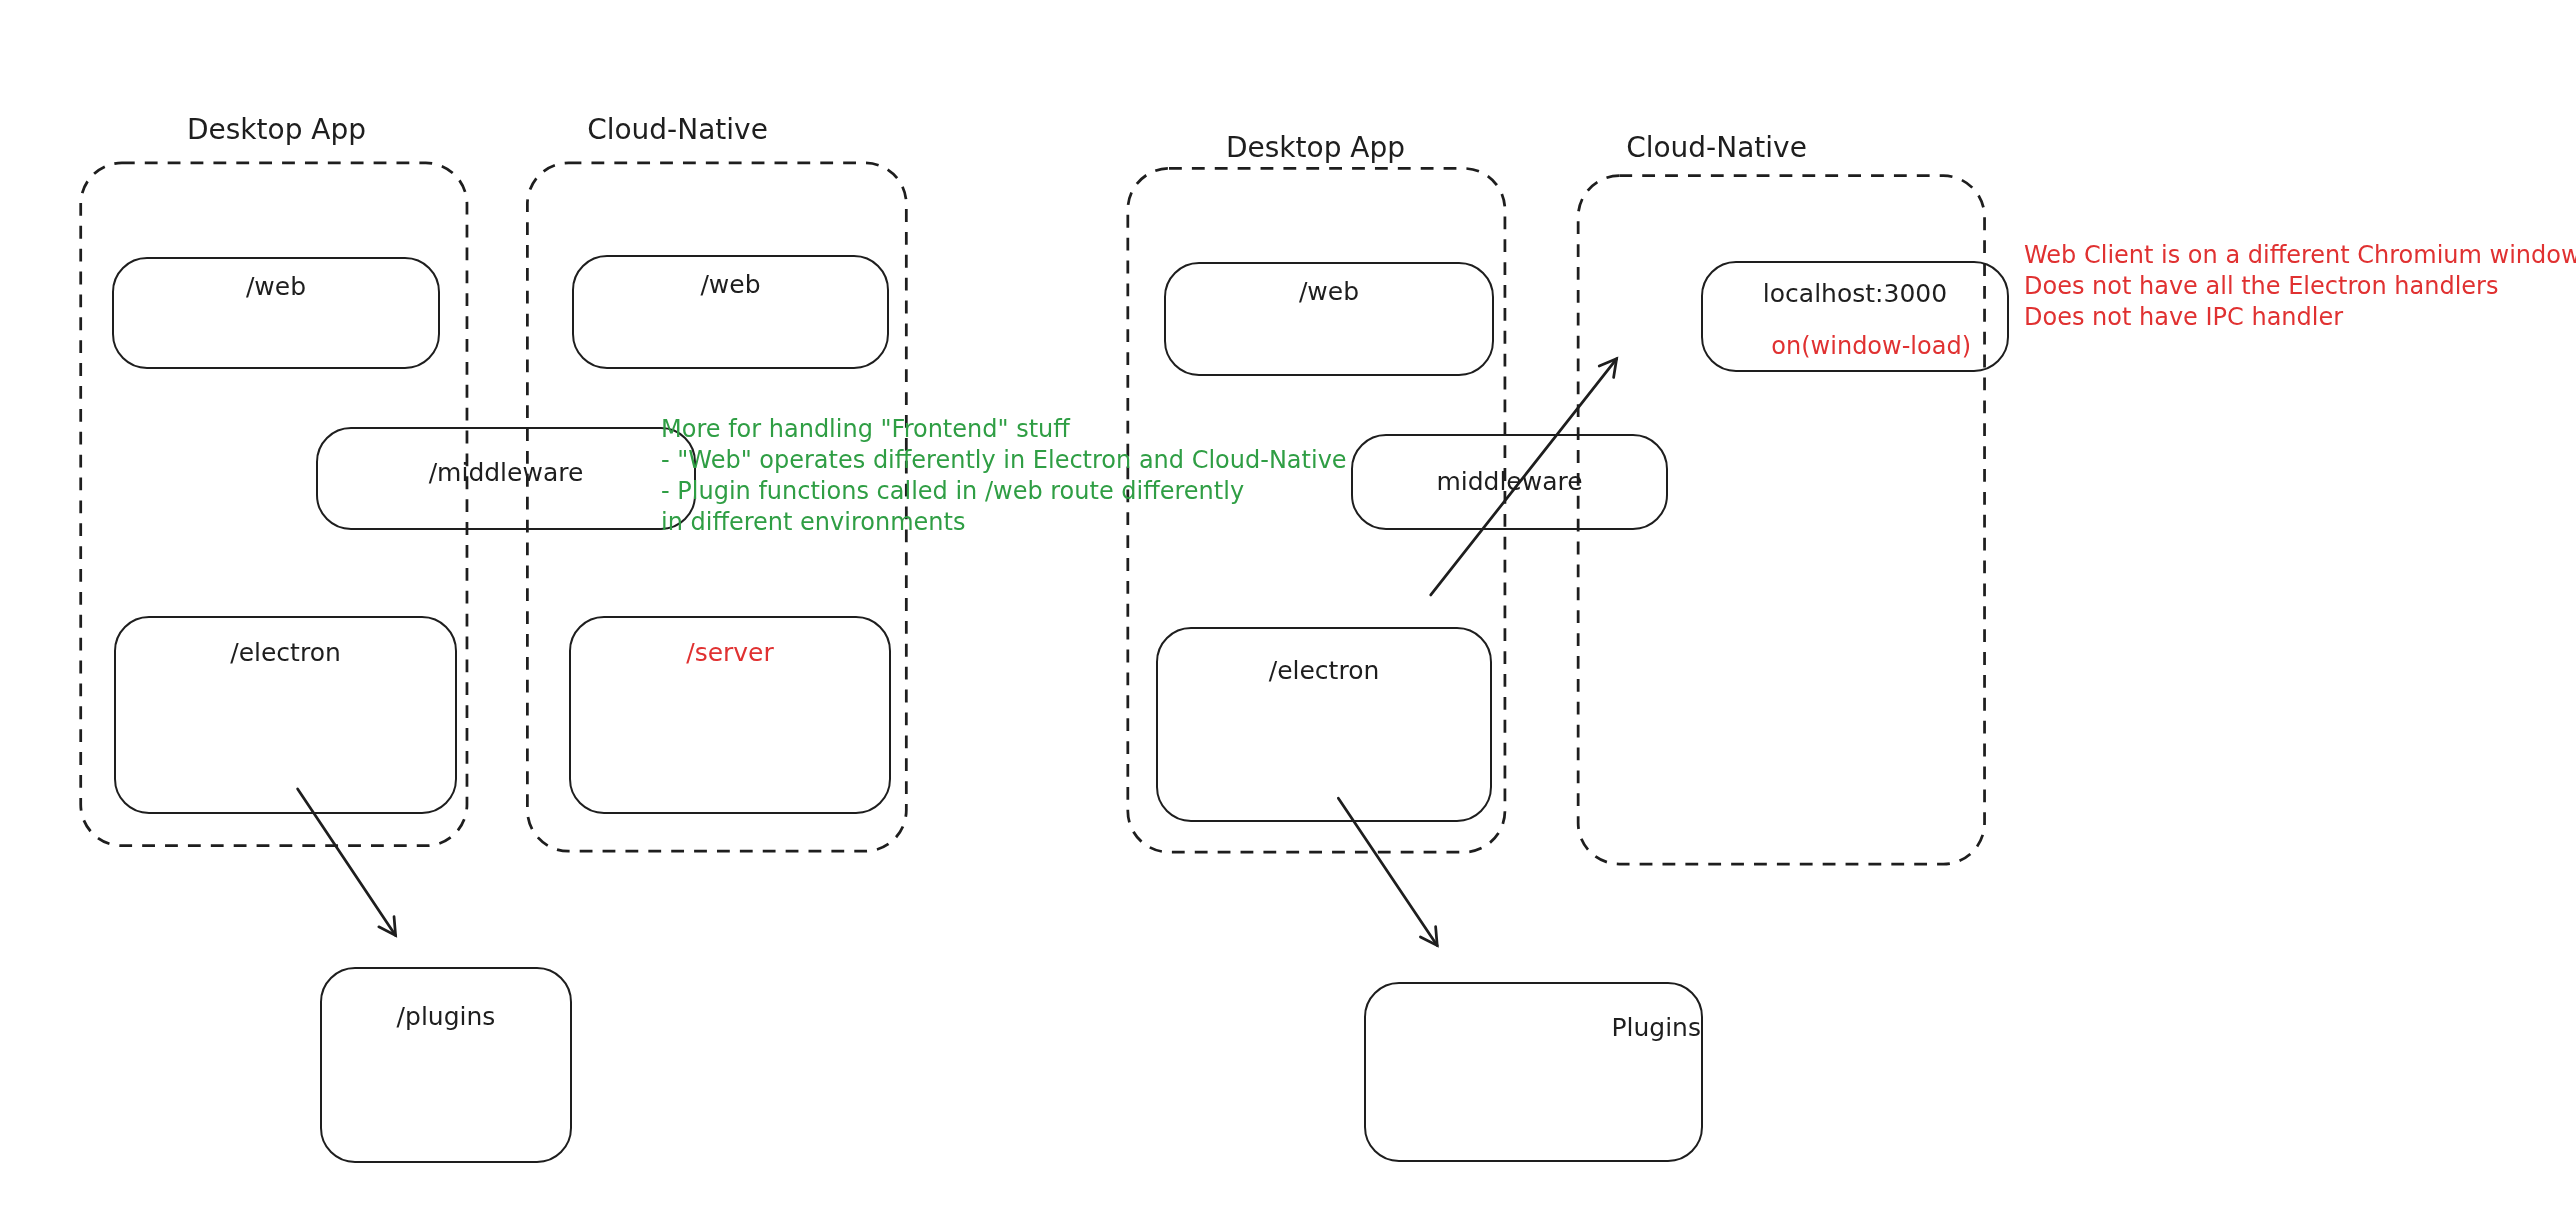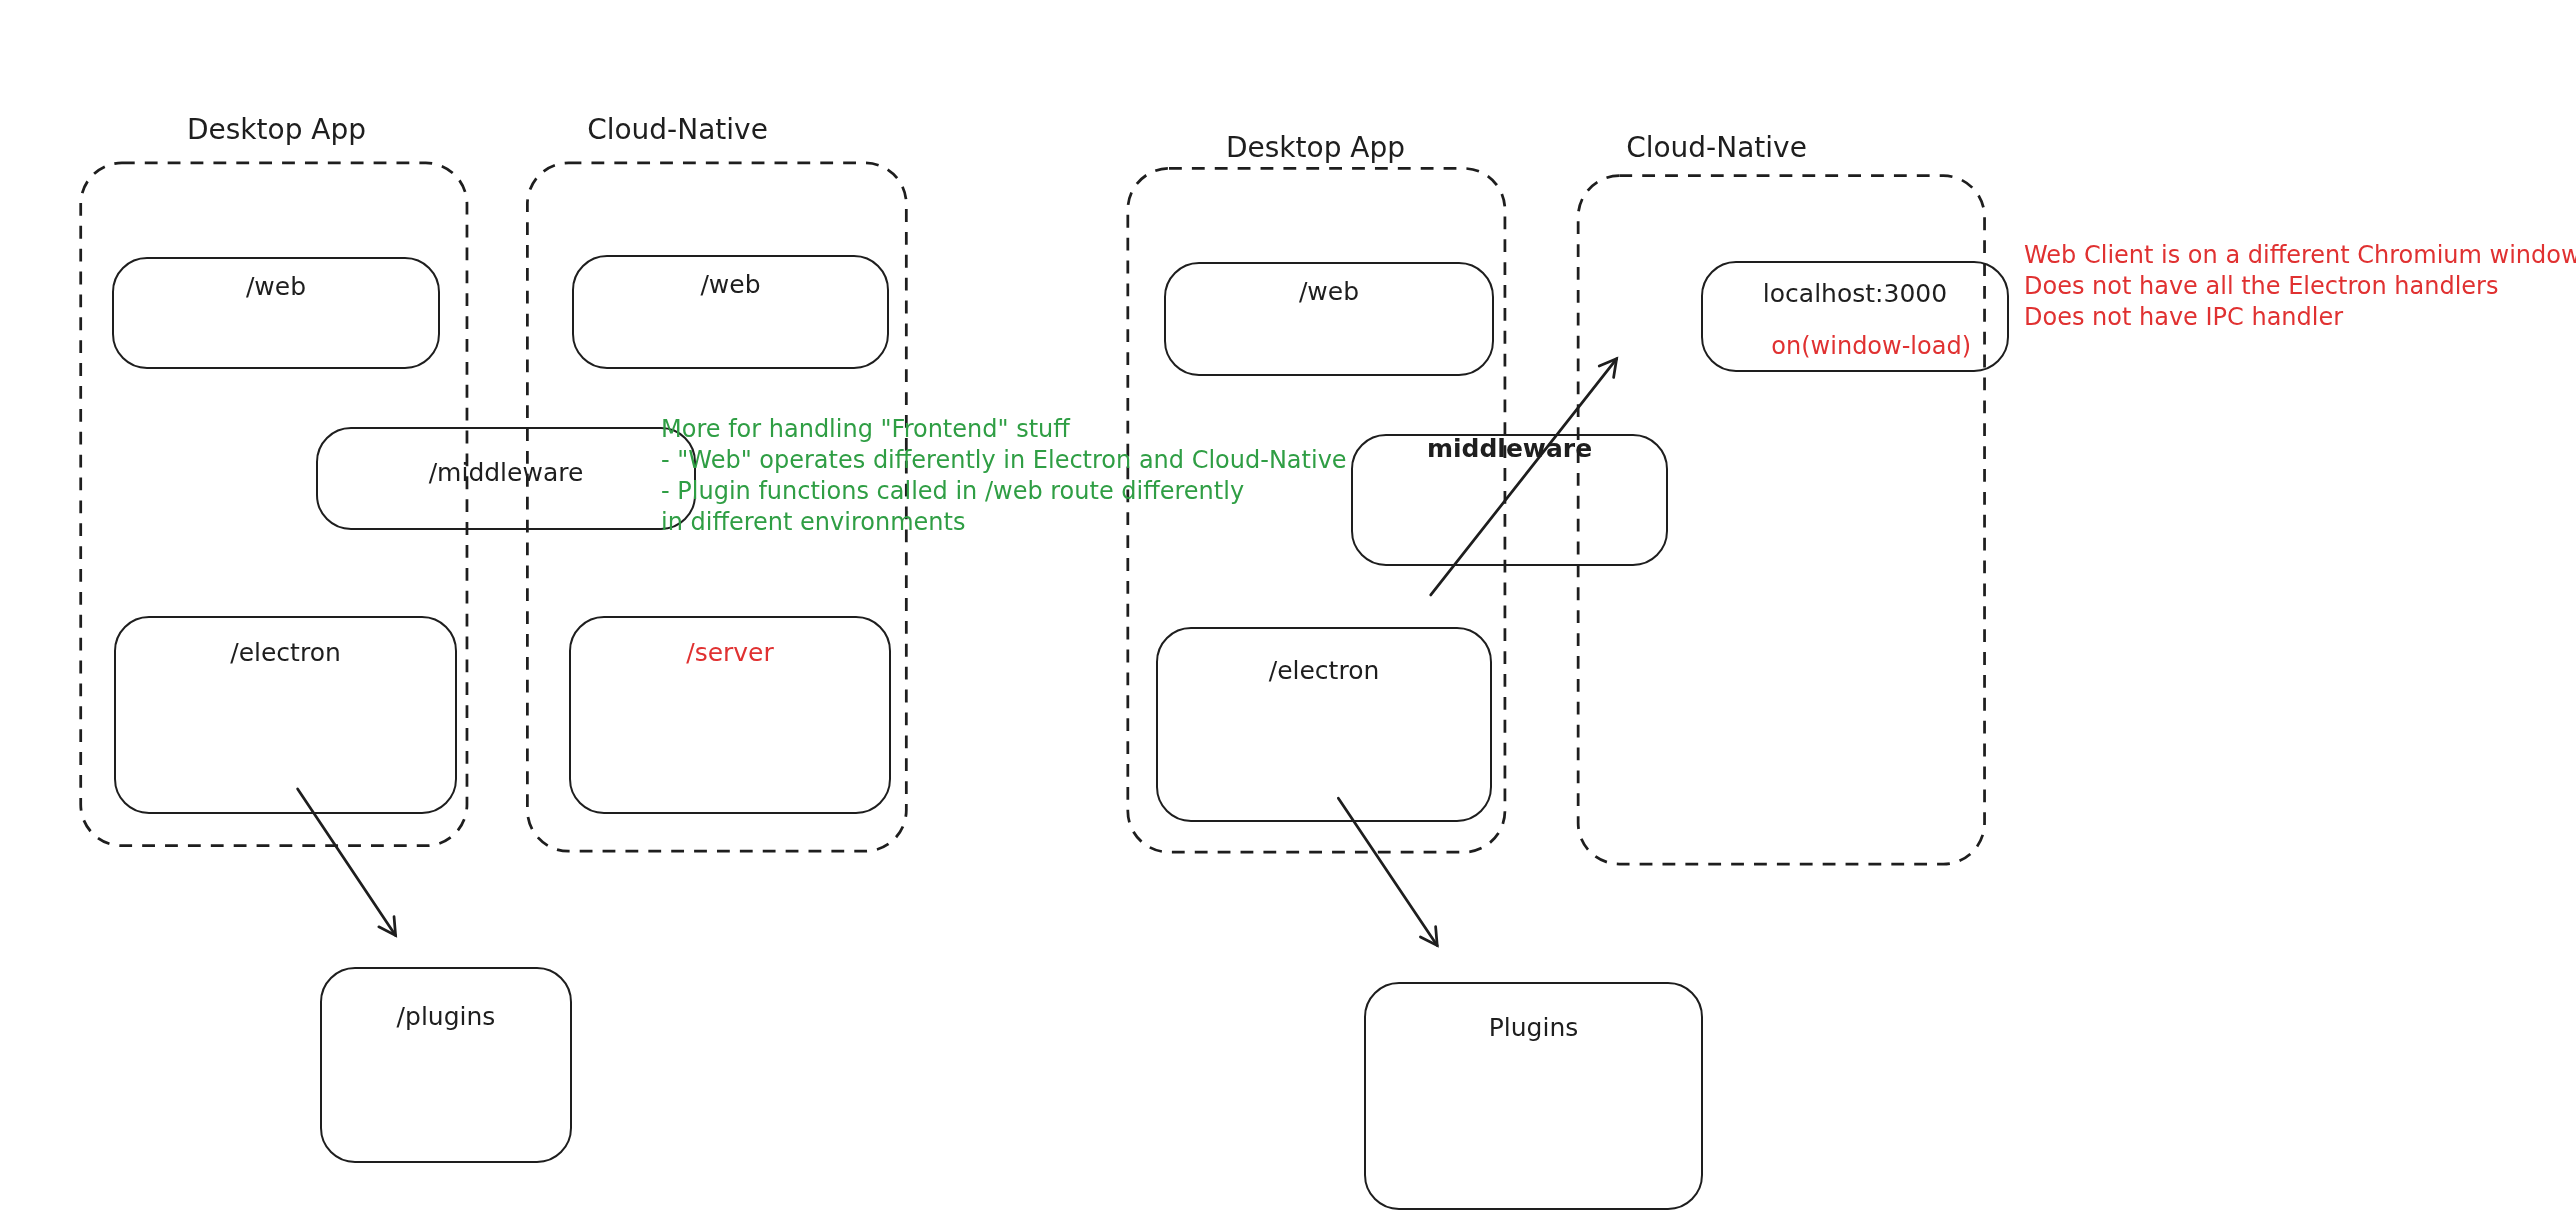--- a/index.html
+++ b/index.html
@@ -115,29 +115,29 @@
 
   <div class="box" style="left:1164px; top:234px; width:330px; height:114px; padding-top:14.6px;">
     <span class="lbl">/web</span>
   </div>
 
   <div class="box" style="left:1701px; top:233px; width:308px; height:111px; padding-top:18.3px;">
     <span class="lbl">localhost:3000</span>
     <span class="sub-lbl red-text">on(window-load)</span>
   </div>
 
-  <div class="box" style="left:1351px; top:406px; width:317px; height:132px; font-weight:bold;">
+  <div class="box" style="left:1351px; top:406px; width:317px; height:96px; padding-top:33px;">
     <span class="lbl">middleware</span>
   </div>
 
   <div class="box" style="left:1156px; top:599px; width:336px; height:195px; padding-top:29px;">
     <span class="lbl">/electron</span>
   </div>
 
-  <div class="box" style="left:1364px; top:954px; width:339px; height:228px; padding-top:31px;">
+  <div class="box" style="left:1364px; top:954px; width:339px; height:180px; padding-top:31px;align-items:flex-end;">
     <span class="lbl">Plugins</span>
   </div>
 
   <div class="note note-green" style="left:661px; top:414px;">
     <div>More for handling "Frontend" stuff</div>
     <div>- "Web" operates differently in Electron and Cloud-Native</div>
     <div>- Plugin functions called in /web route differently</div>
     <div>in different environments</div>
   </div>
 

